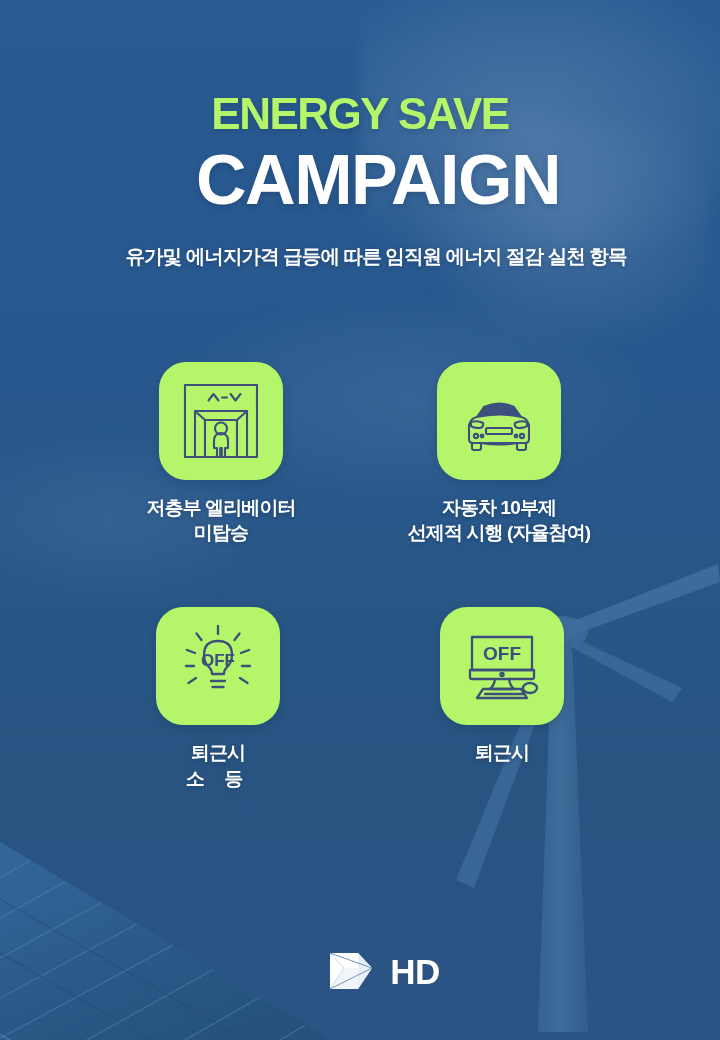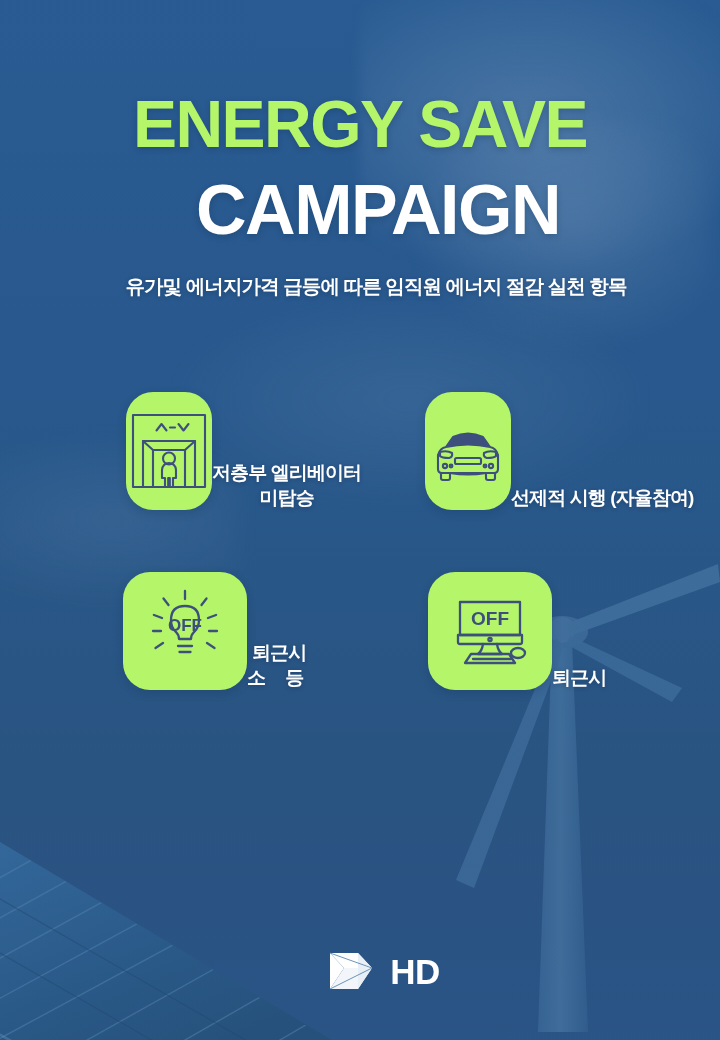--- a/index.html
+++ b/index.html
@@ -83,35 +83,35 @@
   }
 
   
   .content { position: relative; z-index: 5; }
 
   .headline {
     text-align: center;
     padding-top: 92px;
   }
   .headline-line1 {
-    font-size: 66px;
+    font-size: 44px;
     font-weight: 700;
     letter-spacing: -1.5px;
     line-height: 0.98;
     color: #b4f56a;
     margin: 0;
     text-shadow: 0 2px 6px rgba(10,30,55,0.22);
   }
   .headline-line2 {
     font-size: 70px;
     font-weight: 700;
     letter-spacing: -1.5px;
     line-height: 1.06;
     color: #ffffff;
-    margin: 16px;
+    margin: 8px;
     text-shadow: 0 2px 6px rgba(10,30,55,0.22);
     padding-left: 36px;
   }
   .subtitle {
     text-align: center;
     margin: 26px 0 0 0;
     font-size: 19.5px;
     font-weight: 700;
     letter-spacing: -0.9px;
     color: #ffffff;
@@ -122,24 +122,23 @@
   .grid-row {
     display: flex;
     justify-content: center;
     align-items: flex-start;
   }
   .row-1 { margin-top: 92px; gap: 88px; }
   .row-2 { margin-top: 62px; gap: 94px; }
 
   .item {
     display: flex;
-    flex-direction: row;
-    align-items: flex-end;
+    flex-direction: column;
+    align-items: center;
     width: 190px;
-    margin-left: 21px;
   }
 
   .tile {
     width: 124px;
     height: 118px;
     border-radius: 27px;
     background: #b4f56a;
     display: flex;
     align-items: center;
     justify-content: center;
@@ -304,20 +303,21 @@
               <circle cx="60" cy="58" r="1.4"></circle>
 
               <path d="M16 65 l0 5 q0 2 2 2 l5 0 q2 0 2 -2 l0 -5"></path>
               <path d="M70 65 l0 5 q0 2 -2 2 l-5 0 q-2 0 -2 -2 l0 -5"></path>
 
               <path d="M25 65 q18 3 36 0"></path>
             </g>
           </svg>
         </div>
         <div class="caption">
+          <span class="ln">자동차 10부제</span>
           <span class="ln">선제적 시행 (자율참여)</span>
         </div>
       </div>
 
 
     </div>
 
     <div class="grid-row row-2">
 
       <div class="item">

